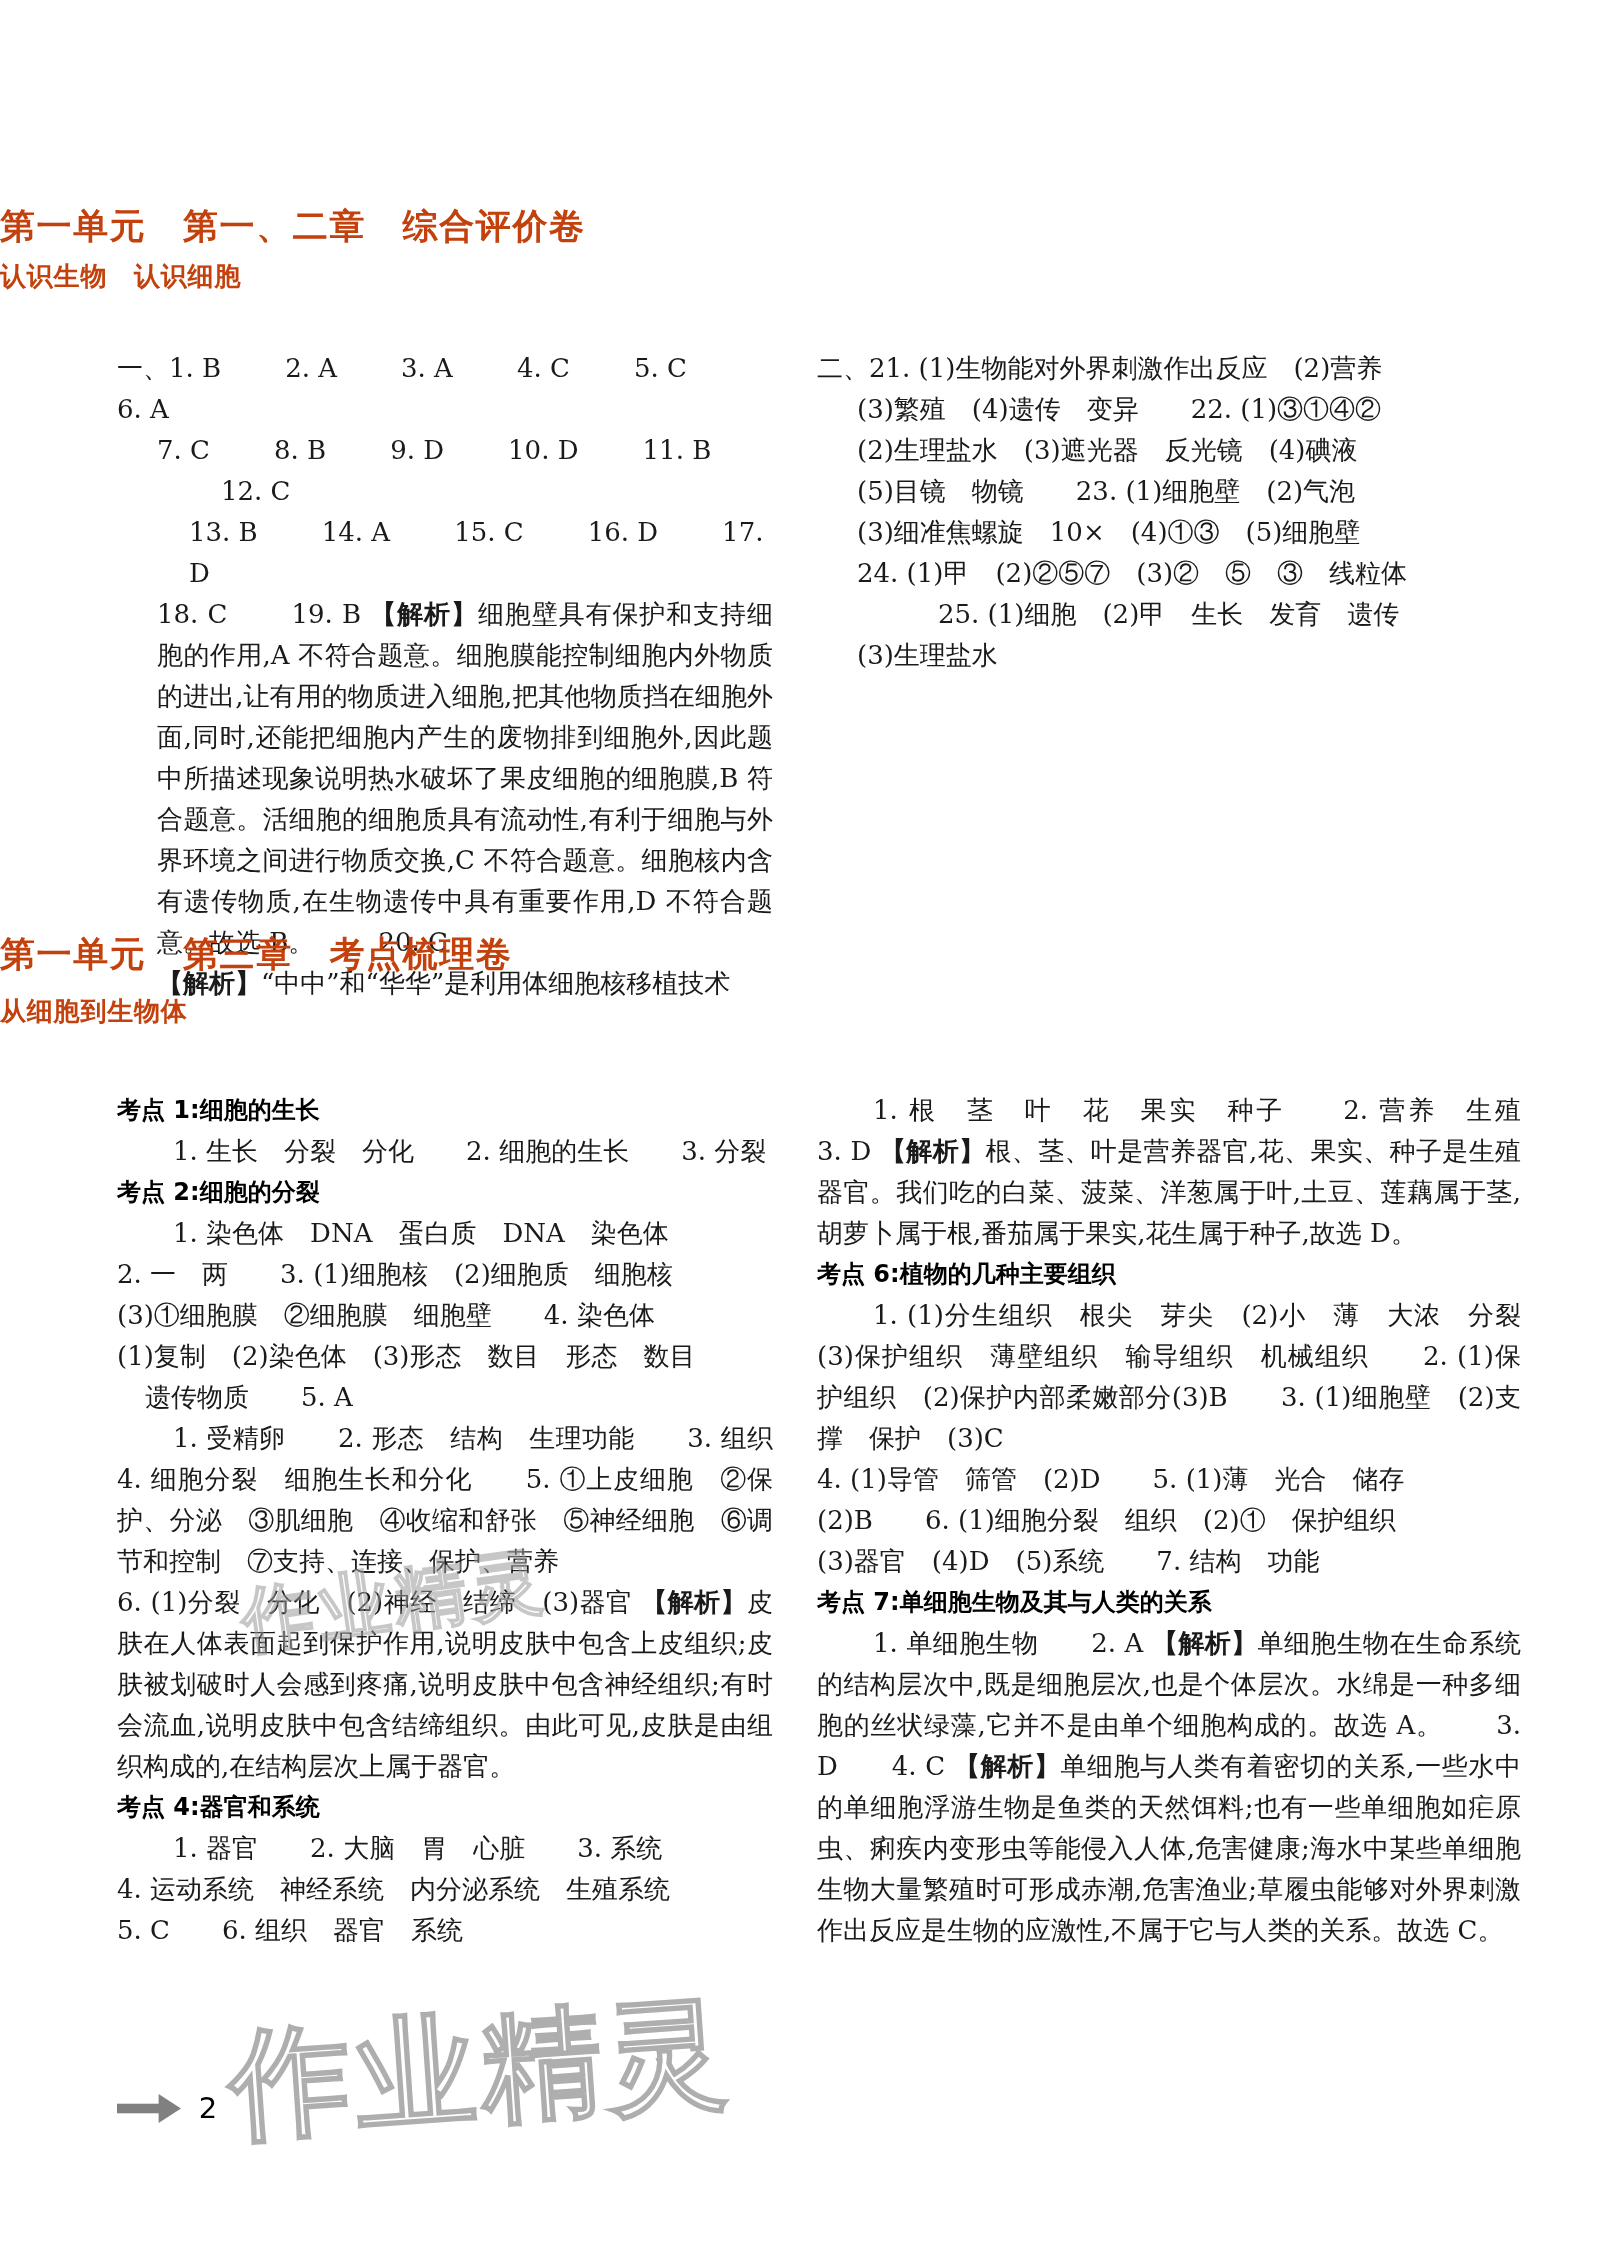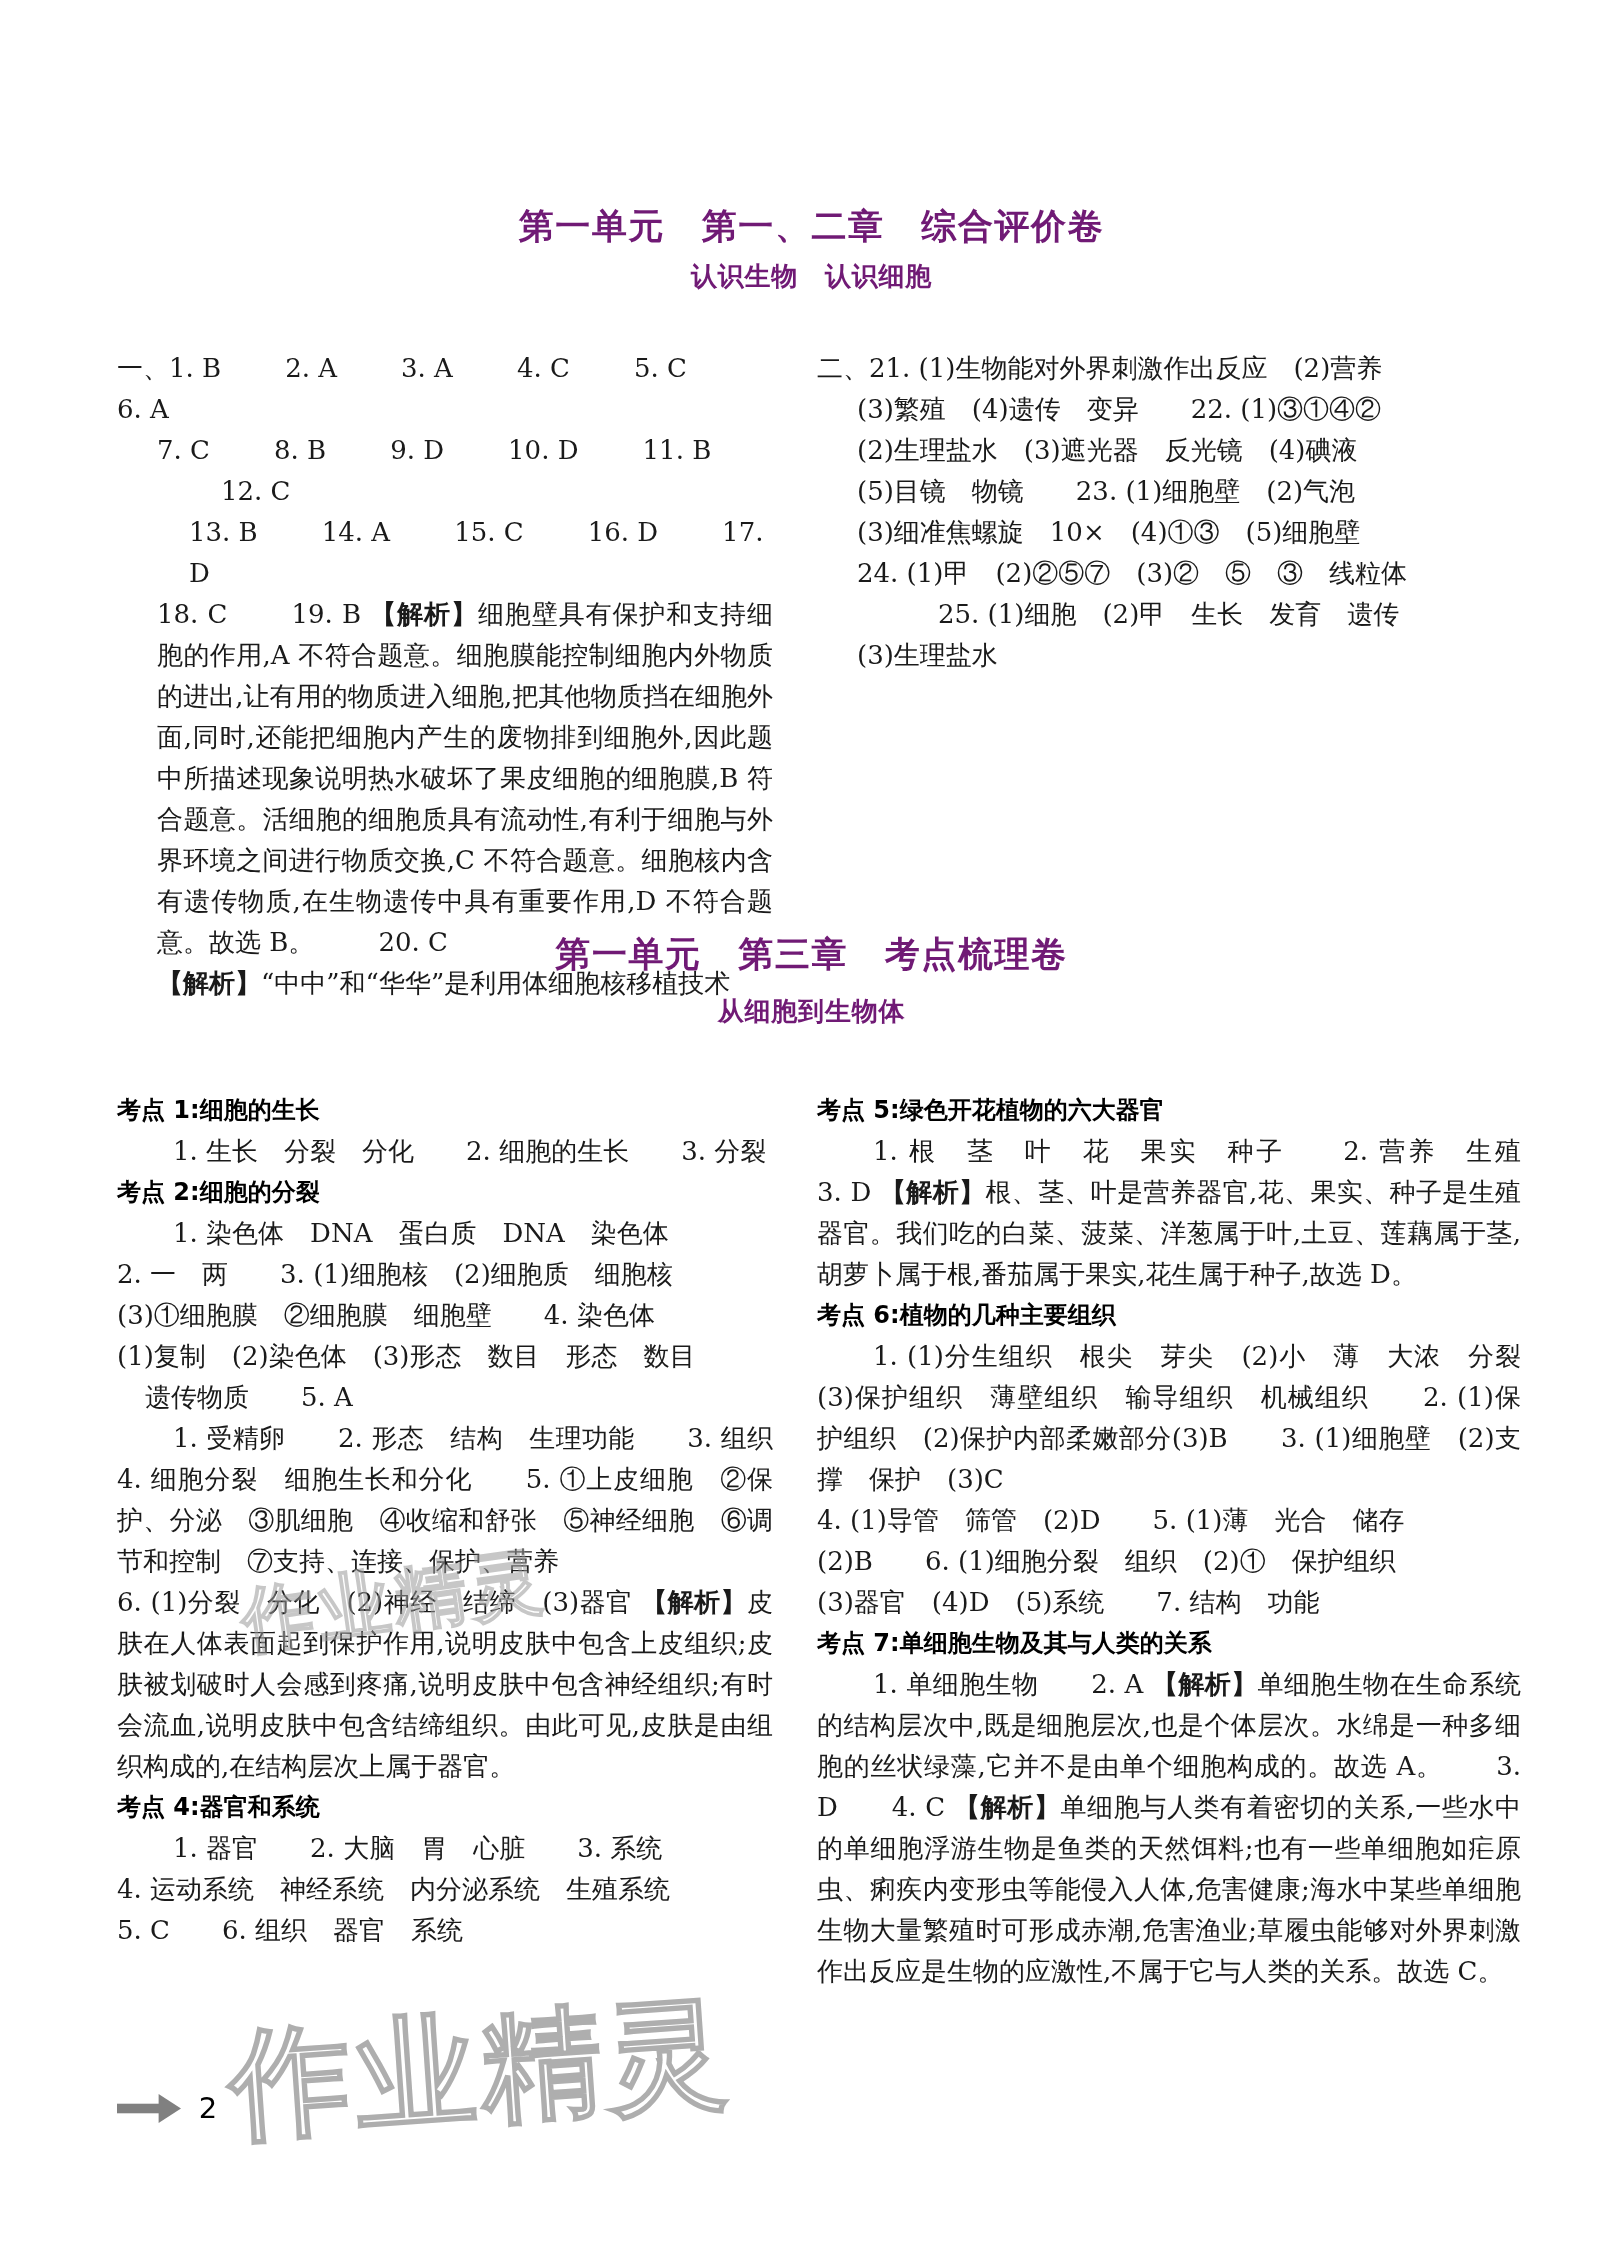--- a/index.html
+++ b/index.html
@@ -2,23 +2,23 @@
 <html style="font-size:13px"><head>
 <meta charset="utf-8">
 <style>
   html, body { margin: 0; padding: 0; background: #ffffff; }
   body {
     width: 1623px; height: 2261px; position: relative; overflow: hidden;
     font-family: "DejaVu Serif", "Liberation Serif", serif;
     color: #1a1a1a;
   }
   .title {
-    position: absolute; left: 0; width: 1623px; text-align: center;
+    position: absolute; left: 0; width: 1623px; 
     font-family: "DejaVu Sans", "Liberation Sans", sans-serif;
-    font-weight: bold; color: #701a75;
+    font-weight: bold; color: #c2410c;
   }
   .title.main { font-size: 35px; letter-spacing: 1.6px; }
   .title.sub { font-size: 26px; letter-spacing: 0.8px; }
   .col {
     position: absolute; font-size: 26px; line-height: 41px;
   }
   .col p { margin: 0; }
   .ind1 { padding-left: 40px; }
   .ind2 { padding-left: 72px; }
   .ind3 { padding-left: 121px; }
@@ -103,21 +103,20 @@
     <span>6. (1)分裂　分化　(2)神经　结缔　(3)器官 </span><span class="jx">【解析】</span><span>皮肤在人体表面起到保护作用,说明皮肤中包含上皮组织;皮肤被划破时人会感到疼痛,说明皮肤中包含神经组织;有时会流血,说明皮肤中包含结缔组织。由此可见,皮肤是由组织构成的,在结构层次上属于器官。</span>
   </p>
 
   <p class="kd">考点 4:器官和系统</p>
   <p style="text-indent:56px;">1. 器官　　2. 大脑　胃　心脏　　3. 系统</p>
   <p>4. 运动系统　神经系统　内分泌系统　生殖系统</p>
   <p>5. C　　6. 组织　器官　系统</p>
 </div>
 
 <div class="col" style="left:817px; top:1090px; width:704px;">
-  <p class="kd">考点 5:绿色开花植物的六大器官</p>
   <p class="just" style="text-indent:56px;">
     <span>1. 根　茎　叶　花　果实　种子　　2. 营养　生殖　　3. D </span><span class="jx">【解析】</span><span>根、茎、叶是营养器官,花、果实、种子是生殖器官。我们吃的白菜、菠菜、洋葱属于叶,土豆、莲藕属于茎,胡萝卜属于根,番茄属于果实,花生属于种子,故选 D。</span>
   </p>
 
   <p class="kd">考点 6:植物的几种主要组织</p>
   <p class="just" style="text-indent:56px;">1. (1)分生组织　根尖　芽尖　(2)小　薄　大浓　分裂　(3)保护组织　薄壁组织　输导组织　机械组织　　2. (1)保护组织　(2)保护内部柔嫩部分(3)B　　3. (1)细胞壁　(2)支撑　保护　(3)C</p>
   <p>4. (1)导管　筛管　(2)D　　5. (1)薄　光合　储存</p>
   <p>(2)B　　6. (1)细胞分裂　组织　(2)①　保护组织</p>
   <p>(3)器官　(4)D　(5)系统　　7. 结构　功能</p>
 

